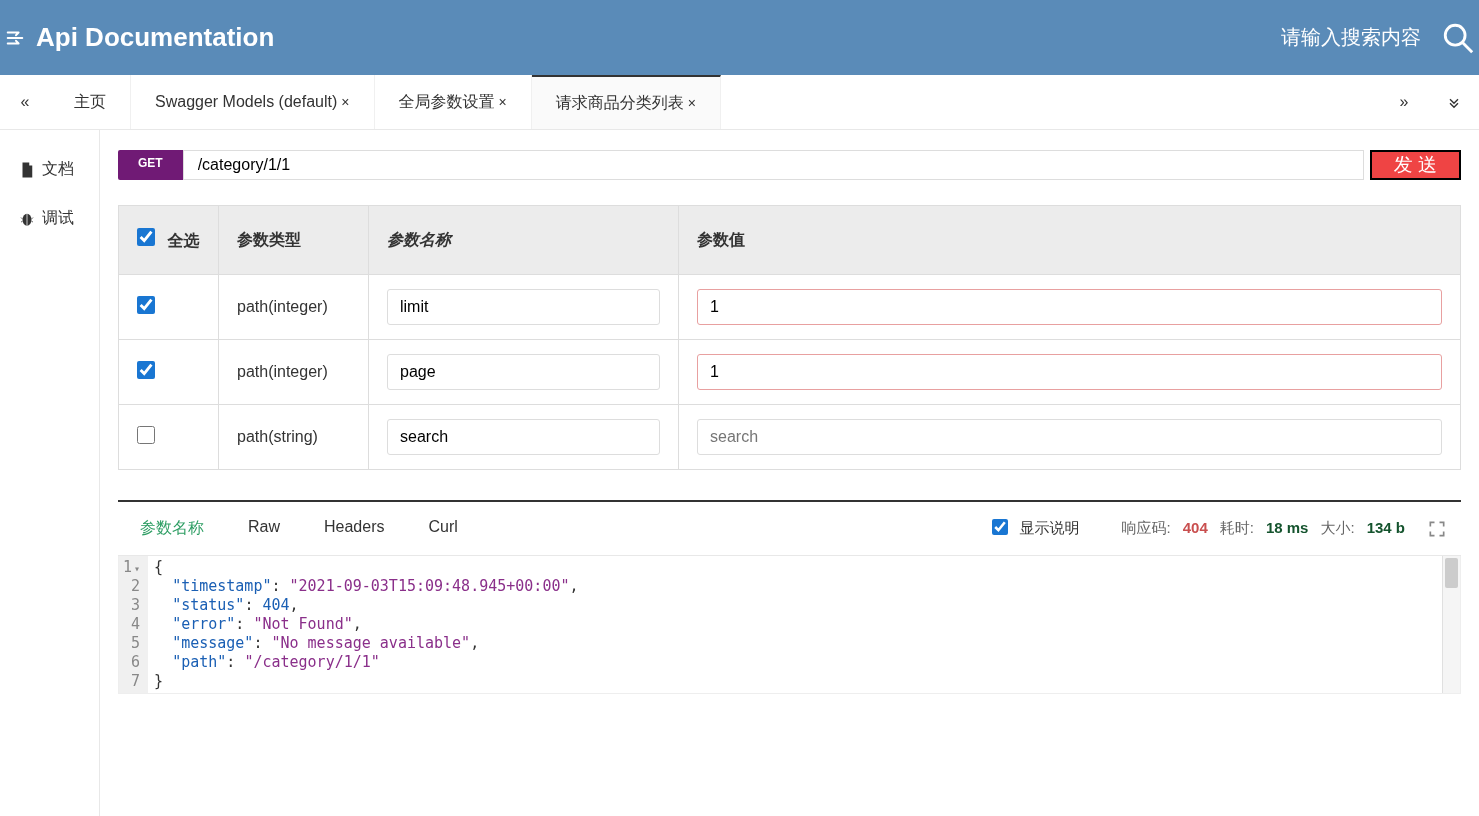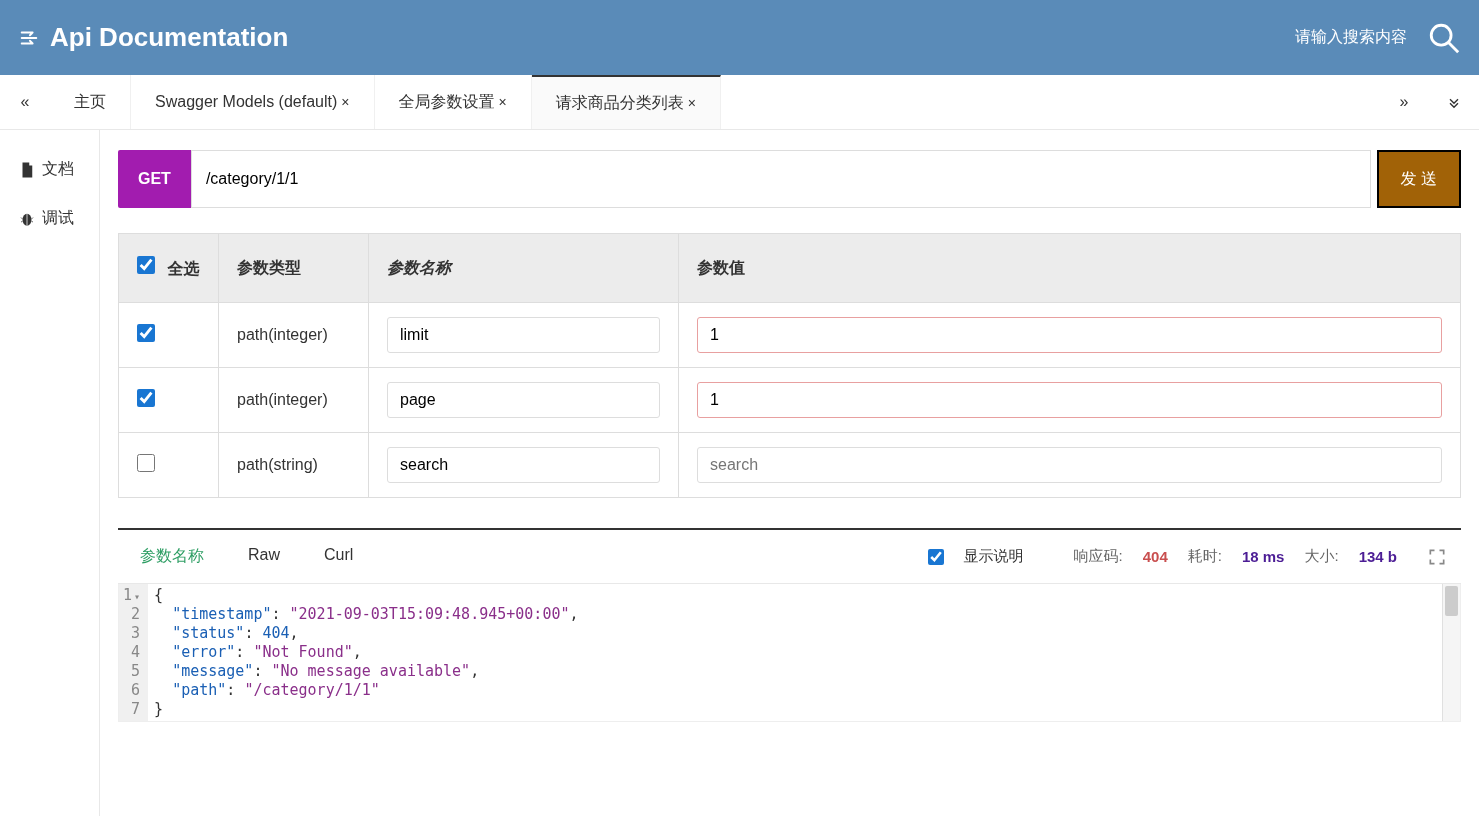--- a/index.html
+++ b/index.html
@@ -1,64 +1,64 @@
 <!DOCTYPE html>
 <html><head>
 <meta charset="utf-8">
 <style>
 * { box-sizing: border-box; margin: 0; padding: 0; }
 body { font-family: "Microsoft YaHei", Arial, sans-serif; font-size: 14px; color: #333; background: #fff; overflow: hidden; }
 
-.header { background: #5a8bb8; height: 75px; display: flex; align-items: center; padding: 0 18px; color: #fff; }
+.header { background: #5a8bb8; height: 75px; display: flex; align-items: center; padding: 0 4px; color: #fff; }
 .menu-toggle { width: 22px; height: 22px; margin-right: 10px; cursor: pointer; display: flex; flex-direction: column; justify-content: center; gap: 4px; position: relative; }
 .menu-toggle svg { width: 22px; height: 22px; }
 .app-title { font-size: 26px; font-weight: bold; flex: 1; }
-.search-placeholder { color: #fff; font-size: 16px; margin-right: 20px; cursor: pointer; }
+.search-placeholder { color: #fff; font-size: 20px; margin-right: 20px; cursor: pointer; }
 .search-icon { width: 34px; height: 34px; cursor: pointer; }
 .search-icon svg { width: 34px; height: 34px; stroke: #fff; stroke-width: 2; fill: none; }
 
 .tabbar { height: 55px; border-bottom: 1px solid #e8e8e8; display: flex; align-items: stretch; background: #fff; }
 .tabbar-scroll { width: 50px; display: flex; align-items: center; justify-content: center; cursor: pointer; font-size: 16px; }
 .tabbar-tabs { flex: 1; display: flex; }
 .tab { padding: 0 24px; display: flex; align-items: center; font-size: 16px; cursor: pointer; border-right: 1px solid #f0f0f0; white-space: nowrap; position: relative; }
 .tab.active { border-top: 2px solid #333; background: #fafafa; }
 .tab .close { margin-left: 4px; font-size: 14px; }
 
 .main { display: flex; height: calc(100vh - 75px - 55px); }
 .sidebar { width: 100px; border-right: 1px solid #e8e8e8; padding-top: 15px; }
 .sidebar-item { padding: 14px 18px; display: flex; align-items: center; gap: 6px; font-size: 16px; cursor: pointer; }
 .sidebar-item svg { width: 18px; height: 18px; fill: #333; }
 
 .content { flex: 1; padding: 20px 18px 0 18px; overflow-y: auto; }
 
 .request-bar { display: flex; gap: 0; margin-bottom: 25px; }
-.method-badge { background: #a21caf; color: #fff; padding: 20px 20px; font-size: 16px; font-weight: bold; border-radius: 2px 0 0 2px; }
+.method-badge { background: #701a75; color: #fff; padding: 6px 20px; font-size: 12px; font-weight: bold; border-radius: 2px 0 0 2px; }
 .url-input { flex: 1; border: 1px solid #ddd; padding: 4px 14px; font-size: 16px; outline: none; }
-.send-btn { background: #a16207; color: #fff; border: 2px solid #000; padding: 16px 22px; font-size: 16px; cursor: pointer; margin-left: 6px; }
+.send-btn { background: #ef4444; color: #fff; border: 2px solid #000; padding: 0 22px; font-size: 19px; cursor: pointer; margin-left: 6px; }
 
 .params-table { width: 100%; border-collapse: collapse; border: 1px solid #ddd; margin-bottom: 30px; }
 .params-table th { background: #ececec; text-align: left; padding: 22px 18px; font-size: 16px; font-weight: bold; border: 1px solid #ddd; margin-left: 34px; }
 .params-table td { padding: 14px 18px; border: 1px solid #ddd; font-size: 16px; }
 .params-table input[type=checkbox] { width: 18px; height: 18px; accent-color: #1976d2; cursor: pointer; }
 .params-table input[type=text] { width: 100%; padding: 8px 12px; border: 1px solid #ddd; border-radius: 3px; font-size: 16px; outline: none; }
 .params-table input[type=text].has-value { border-color: #e8a0a0; }
 .col-check { width: 100px; }
 .col-type { width: 150px; }
 .col-name { width: 310px; font-style: italic; }
 
 .response-section { border-top: 2px solid #333; }
 .response-header { display: flex; align-items: center; border-bottom: 1px solid #e8e8e8; }
 .response-tabs { display: flex; }
 .response-tab { padding: 16px 22px; font-size: 16px; cursor: pointer; }
 .response-tab.active { color: #2e9e64; border-top: 2px solid #333; margin-top: -2px; }
-.response-meta { margin-left: auto; display: flex; align-items: center; gap: 20px; padding-right: 14px; font-size: 15px; }
+.response-meta { margin-left: auto; display: flex; gap: 12px; padding-right: 14px; font-size: 15px; }
 .response-meta input[type=checkbox] { width: 16px; height: 16px; accent-color: #1976d2; }
 .meta-label { color: #666; }
 .meta-value-red { color: #c94f4f; font-weight: bold; }
-.meta-value-green { color: #4c1d95; font-weight: bold; }
+.meta-value-green { color: #14532d; font-weight: bold; }
 .expand-icon { width: 20px; height: 20px; cursor: pointer; margin-left: 10px; }
 
 .code-editor { display: flex; font-family: Consolas, Monaco, monospace; font-size: 15px; background: #fff; border: 1px solid #eee; border-top: none; position: relative; }
 .gutter { background: #f0f0f0; color: #888; text-align: right; padding: 2px 8px 2px 4px; user-select: none; }
 .gutter .ln { height: 19px; line-height: 19px; }
 .gutter .ln.fold::after { content: "▾"; font-size: 10px; margin-left: 2px; color: #888; }
 .code-body { padding: 2px 6px; flex: 1; }
 .code-line { height: 19px; line-height: 19px; white-space: pre; }
 .tok-key { color: #1a5fb4; }
 .tok-str { color: #8a2f8a; }
@@ -174,20 +174,21 @@
             <td><input type="text" placeholder="search" style=""></td>
           </tr>
         </tbody>
     </table>
 
     <div class="response-section">
       <div class="response-header">
         <div class="response-tabs">
           <div class="response-tab active">参数名称</div>
           <div class="response-tab">Raw</div>
+          <div class="response-tab">Headers</div>
           <div class="response-tab">Curl</div>
         </div>
         <div class="response-meta">
           <input type="checkbox" checked="" style="">
           <span style="margin-right:30px;">显示说明</span>
           <span class="meta-label">响应码:</span>
             <span class="meta-value-red">404</span>
           <span class="meta-label">耗时:</span>
             <span class="meta-value-green">18 ms</span>
           <span class="meta-label">大小:</span>

